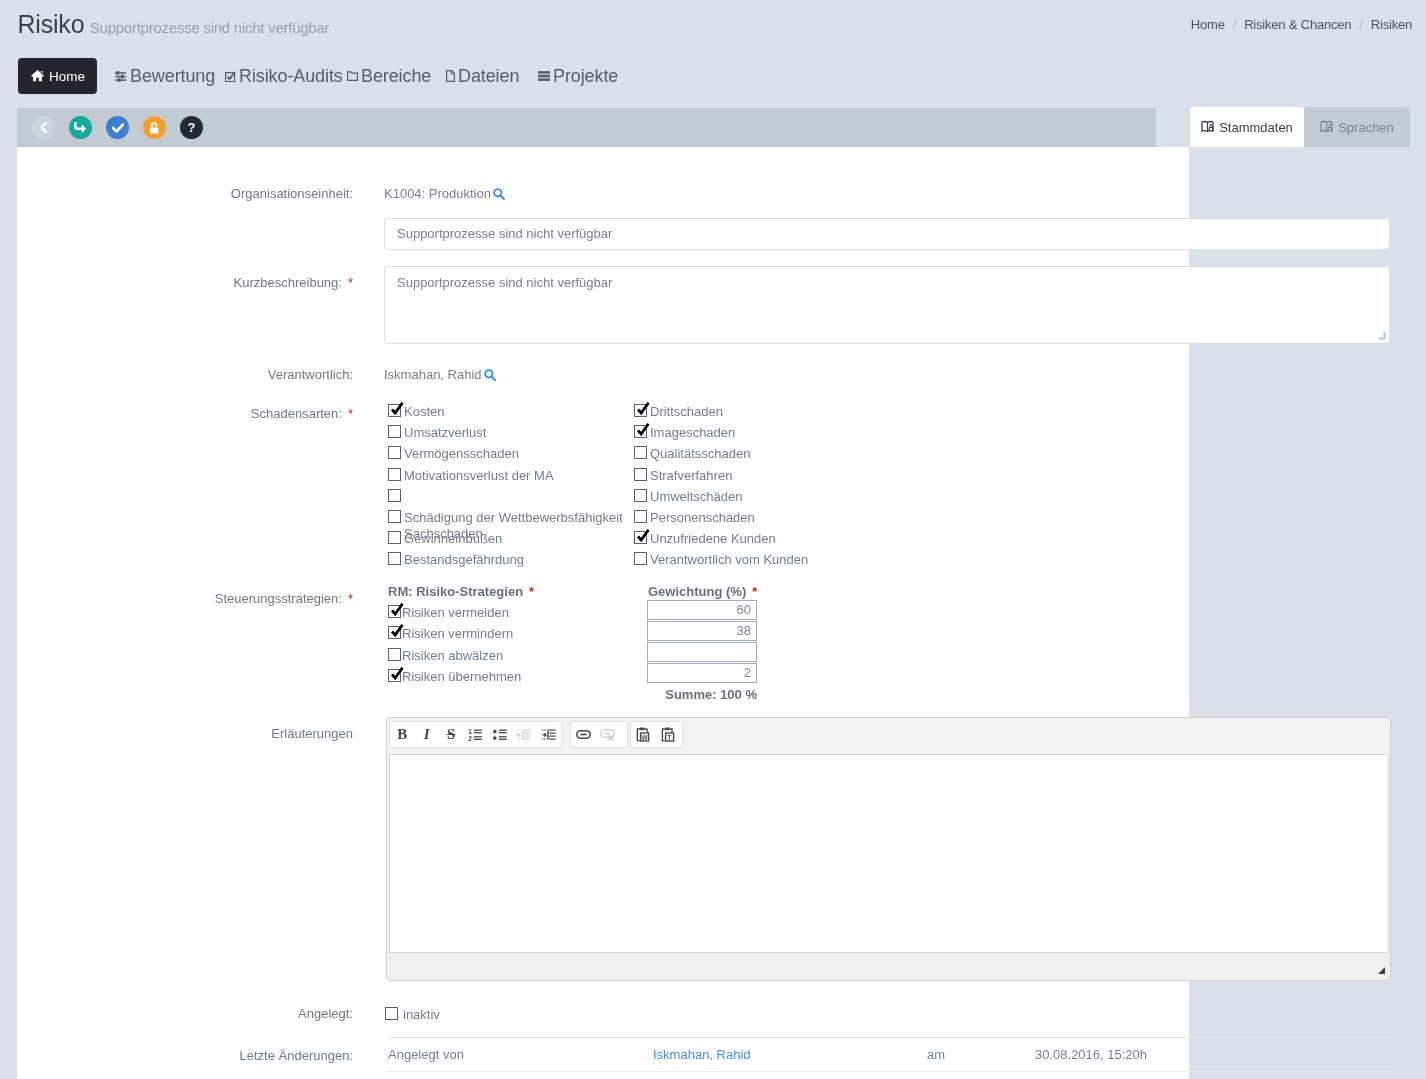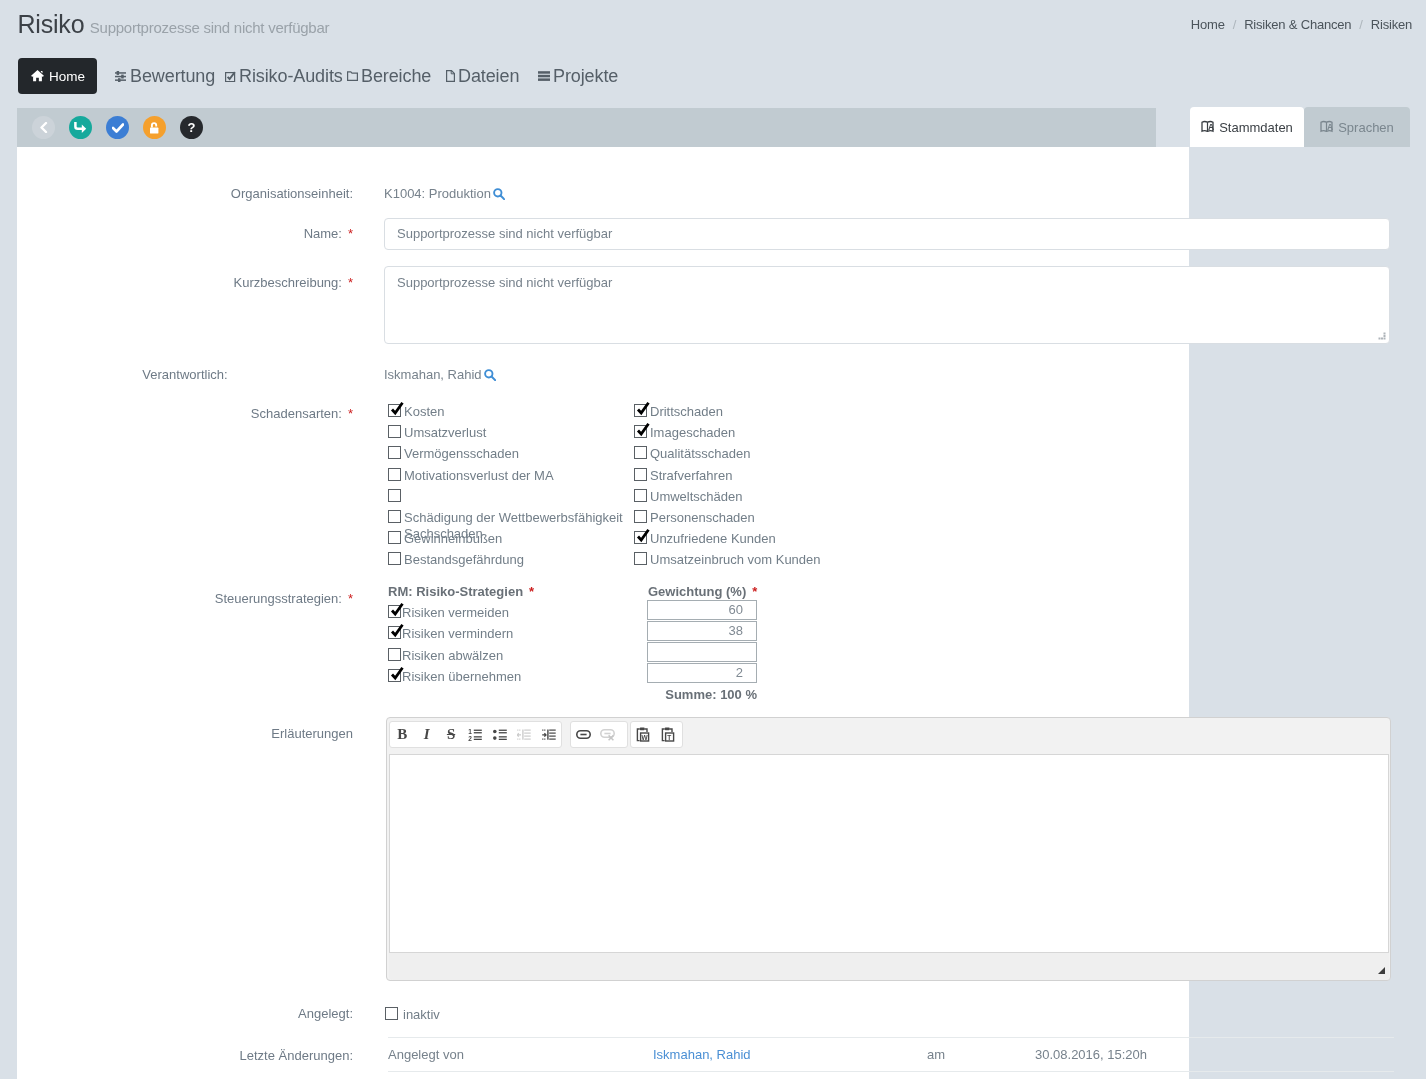--- a/index.html
+++ b/index.html
@@ -21,21 +21,21 @@
 .panel { background:#fff; }
 .lbl { font-size:13px; color:#6e7a86; text-align:right; position:absolute; left:0; width:336px; }
 .req { color:#cc1f1f; margin-left:6px; font-size:13px; }
 .val { font-size:13px; color:#77828c; }
 .inp { border:1px solid #d9dee3; border-radius:4px; background:#fff; color:#77828c; font-size:13px; }
 .cb { position:absolute; width:13px; height:13px; background:#fff; border:1px solid #5a6065; }
 .cb svg { position:absolute; left:0.5px; top:-3px; overflow:visible; }
 .cblbl { font-size:13px; color:#727e88; position:absolute; white-space:nowrap; }
 .bold-h { font-size:13px; font-weight:bold; color:#697077; }
 .ginp { position:absolute; left:630px; width:110px; height:20px; border:1px solid #a5adb2;
-  background:#fff; font-size:13px; color:#808a93; text-align:right; padding-right:13px; line-height:18px; }
+  background:#fff; font-size:13px; color:#808a93; text-align:right; padding-right:5px; line-height:18px; }
 a.lnk { color:#4a8fd4; text-decoration:none; }
 .tbgrp { position:absolute; top:3px; height:27px; background:#fff; border:1px solid #e0e0e0;
   border-radius:3px; display:flex; align-items:center; }
 .ti { width:24.5px; display:flex; align-items:center; justify-content:center; color:#474747; }
 </style>
 </head>
 <body>
 
 <div class="abs" style="left:17.5px; top:10px;">
   <span class="title">Risiko</span>
@@ -138,36 +138,35 @@
 <div class="abs panel" style="left:17px; top:147px; width:1172px; height:932px;">
 
   <div class="lbl" style="top:39px; line-height:16px;">Organisationseinheit:</div>
   <div class="abs val" style="left:367px; top:39px;">K1004: Produktion
     <svg width="12" height="12" viewBox="0 0 14 14" style="vertical-align:-2px; margin-left:-1.5px;">
       <circle cx="5.6" cy="5.6" r="4.3" fill="none" stroke="#3f8ed5" stroke-width="2.2"></circle>
       <line x1="8.8" y1="8.8" x2="13" y2="13" stroke="#3f8ed5" stroke-width="2.4" stroke-linecap="round"></line>
     </svg>
   </div>
 
-  <div class="lbl" style="top:71px; line-height:32px;">Name:<span class="req">*</span></div>
   <div class="abs inp" style="left:367px; top:71px; width:1006px; height:32px; line-height:30px; padding-left:12px;">Supportprozesse sind nicht verfügbar</div>
 
   <div class="lbl" style="top:128px; line-height:16px;">Kurzbeschreibung:<span class="req">*</span></div>
   <div class="abs inp" style="left:367px; top:119px; width:1006px; height:78px; padding:8px 12px;">Supportprozesse sind nicht verfügbar
     <svg class="abs" style="right:2px; bottom:2px;" width="11" height="11" viewBox="0 0 11 11">
       <g fill="#aeb4b9">
           <rect x="7.5" y="2.5" width="2" height="2"></rect>
           <rect x="2.5" y="7.5" width="2" height="2"></rect>
           <rect x="5" y="7.5" width="2" height="2"></rect>
           <rect x="7.5" y="7.5" width="2" height="2"></rect>
           <rect x="7.5" y="5" width="2" height="2"></rect>
         </g>
     </svg></div>
 
-  <div class="lbl" style="top:220px; line-height:16px;text-align:center;">Verantwortlich:</div>
+  <div class="lbl" style="top:220px; line-height:16px;">Verantwortlich:</div>
   <div class="abs val" style="left:367px; top:220px;">Iskmahan, Rahid
     <svg width="12" height="12" viewBox="0 0 14 14" style="vertical-align:-2px; margin-left:-1.5px;">
       <circle cx="5.6" cy="5.6" r="4.3" fill="none" stroke="#3f8ed5" stroke-width="2.2"></circle>
       <line x1="8.8" y1="8.8" x2="13" y2="13" stroke="#3f8ed5" stroke-width="2.4" stroke-linecap="round"></line>
     </svg>
   </div>
 
   <div class="lbl" style="top:259px; line-height:16px;">Schadensarten:<span class="req">*</span></div>
   <div class="cb" style="left:371px; top:257px;">
       <svg width="14" height="14" viewBox="0 0 14 14">
@@ -209,21 +208,21 @@
   <div class="cblbl" style="left:633px; top:342px;">Umweltschäden</div>
   <div class="cb" style="left:617px; top:363px;"></div>
   <div class="cblbl" style="left:633px; top:363px;">Personenschaden</div>
   <div class="cb" style="left:617px; top:384px;">
       <svg width="14" height="14" viewBox="0 0 14 14">
         <path d="M2 7.5 L5.2 11 L12.5 0.8" fill="none" stroke="#000" stroke-width="2.8"></path>
       </svg>
     </div>
   <div class="cblbl" style="left:633px; top:384px;">Unzufriedene Kunden</div>
   <div class="cb" style="left:617px; top:405px;"></div>
-  <div class="cblbl" style="left:633px; top:405px;">Umsatzeinbruch vom Kunden</div>
+  <div class="cblbl" style="left:633px; top:405px;">Verantwortlich vom Kunden</div>
 
   <div class="lbl" style="top:444px; line-height:16px;">Steuerungsstrategien:<span class="req">*</span></div>
   <div class="abs bold-h" style="left:371px; top:437px;">RM: Risiko-Strategien<span class="req">*</span></div>
   <div class="abs bold-h" style="left:631px; top:437px;">Gewichtung (%)<span class="req">*</span></div>
   <div class="cb" style="left:371px; top:458px;">
       <svg width="14" height="14" viewBox="0 0 14 14">
         <path d="M2 7.5 L5.2 11 L12.5 0.8" fill="none" stroke="#000" stroke-width="2.8"></path>
       </svg>
     </div>
   <div class="cblbl" style="left:385px; top:458px;">Risiken vermeiden</div>

